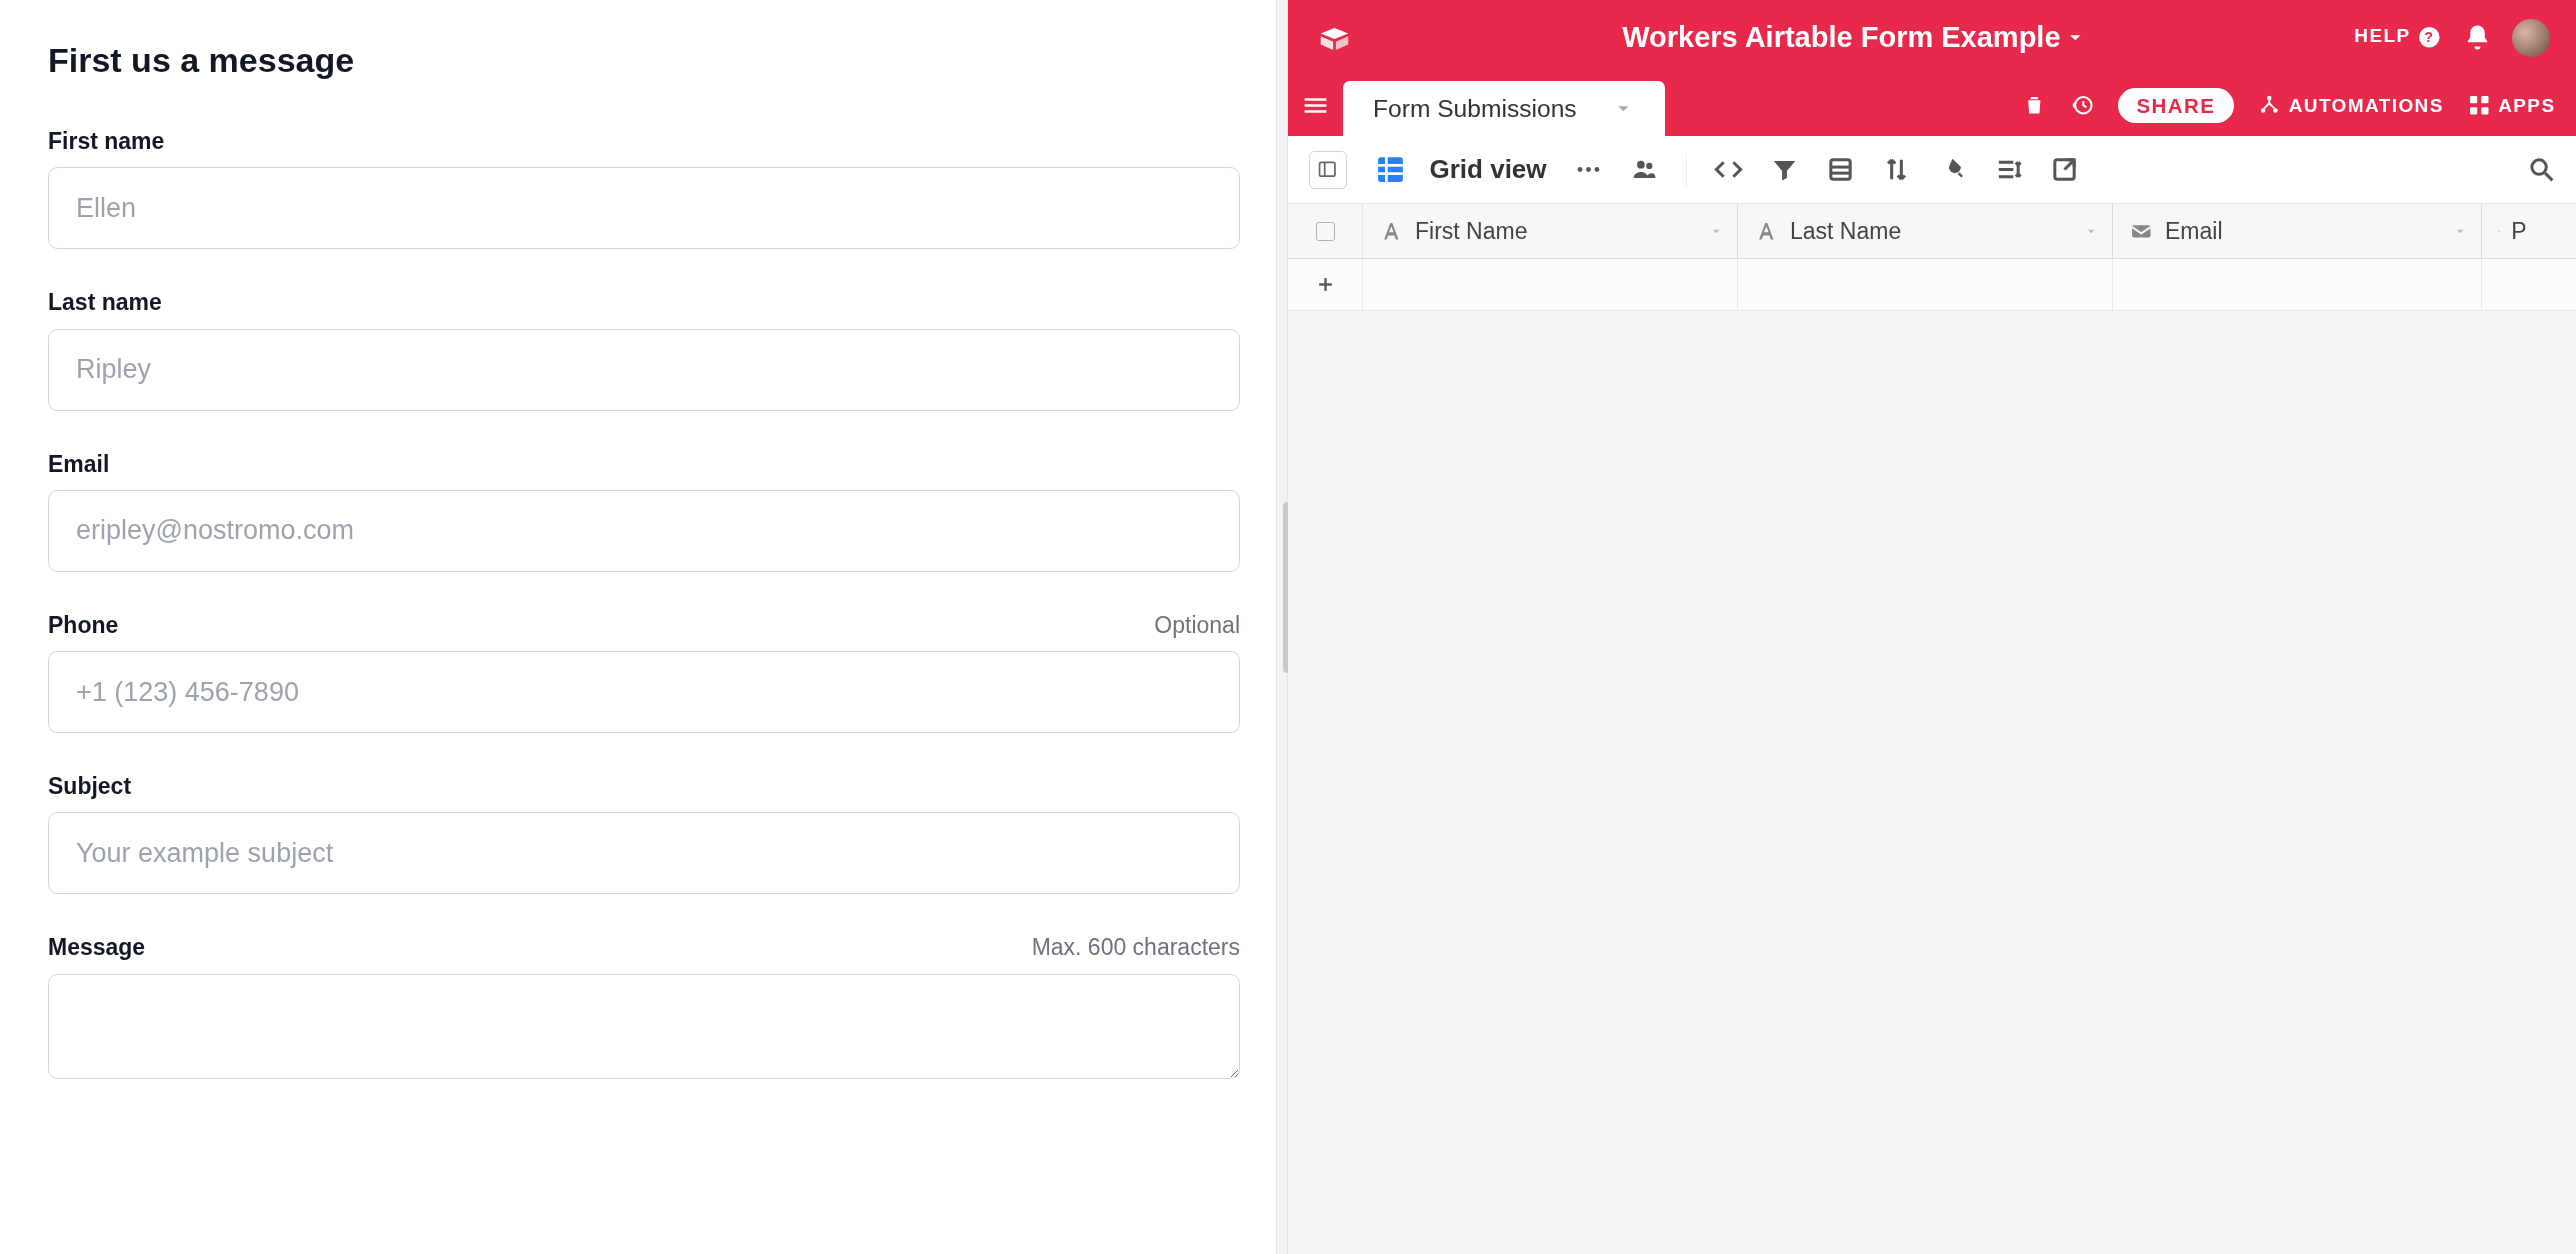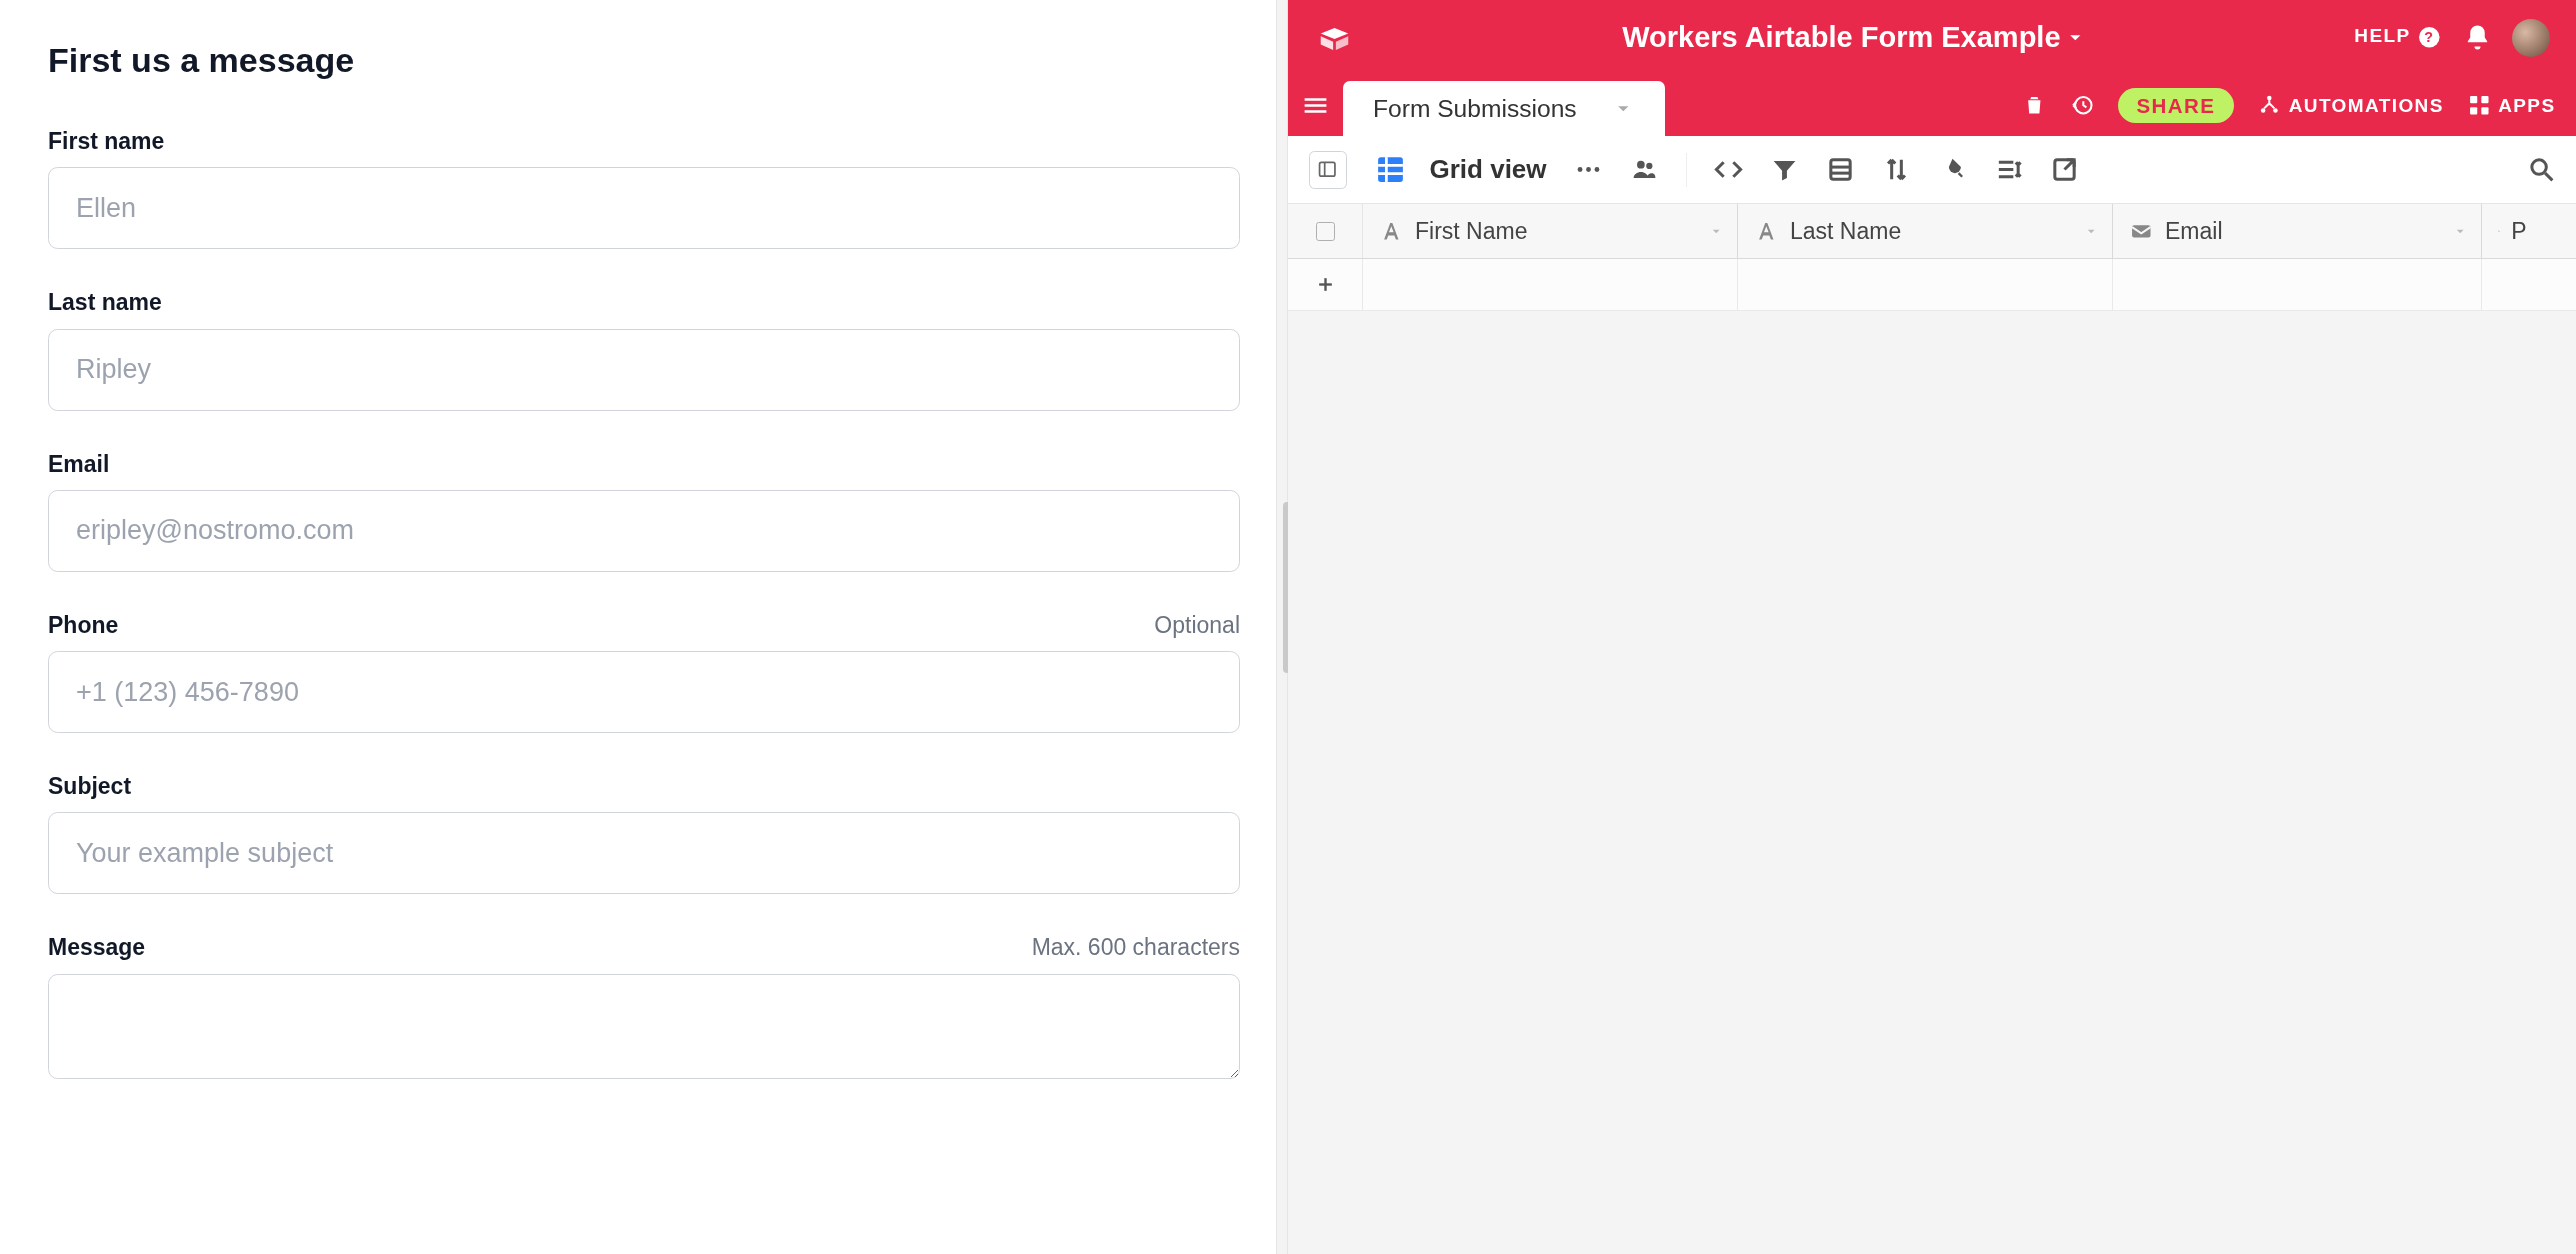--- a/index.html
+++ b/index.html
@@ -158,21 +158,21 @@
   .at-tabs-spacer { flex: 1; }
   .at-tab-actions {
     display: flex;
     align-items: center;
     gap: 23px;
     padding-right: 20.5px;
     color: #fff;
     height: 100%;
   }
   .share-pill {
-    background: #bef264;
+    background: #ffffff;
     color: #e8294b;
     border-radius: 27px;
     padding: 5.5px 19px;
     font-size: 20.5px;
     font-weight: 700;
     letter-spacing: 1.4px;
   }
   .at-tab-action {
     display: flex;
     align-items: center;

